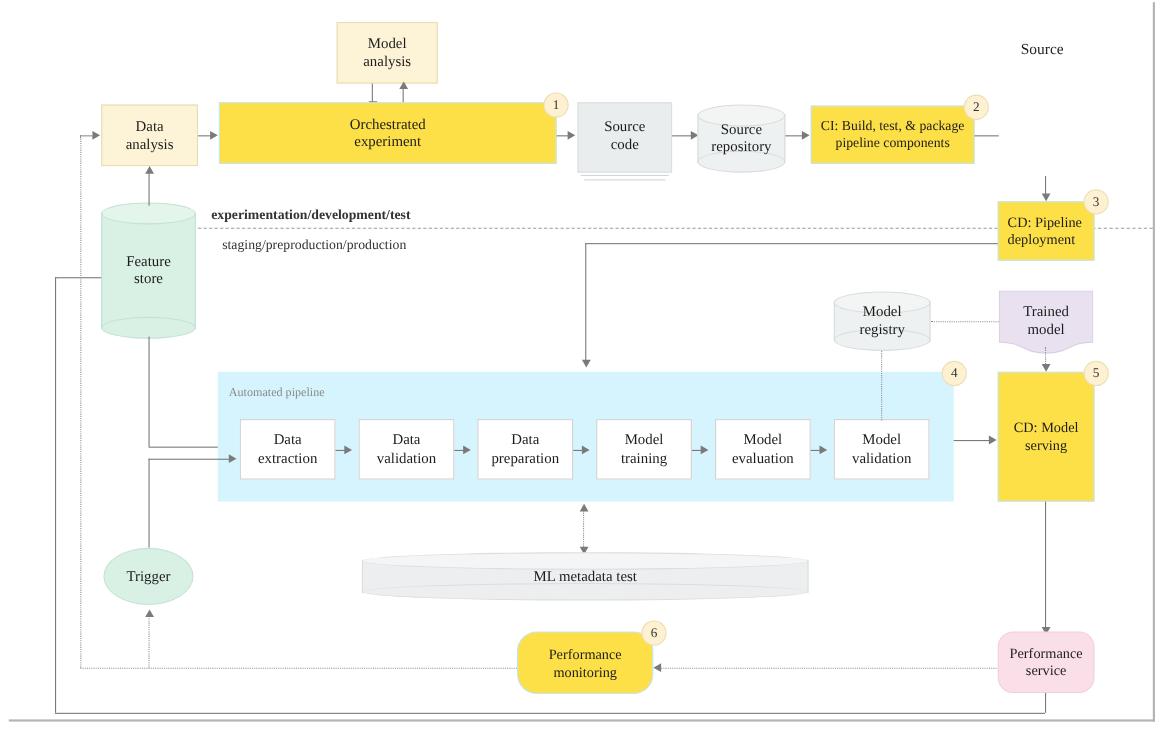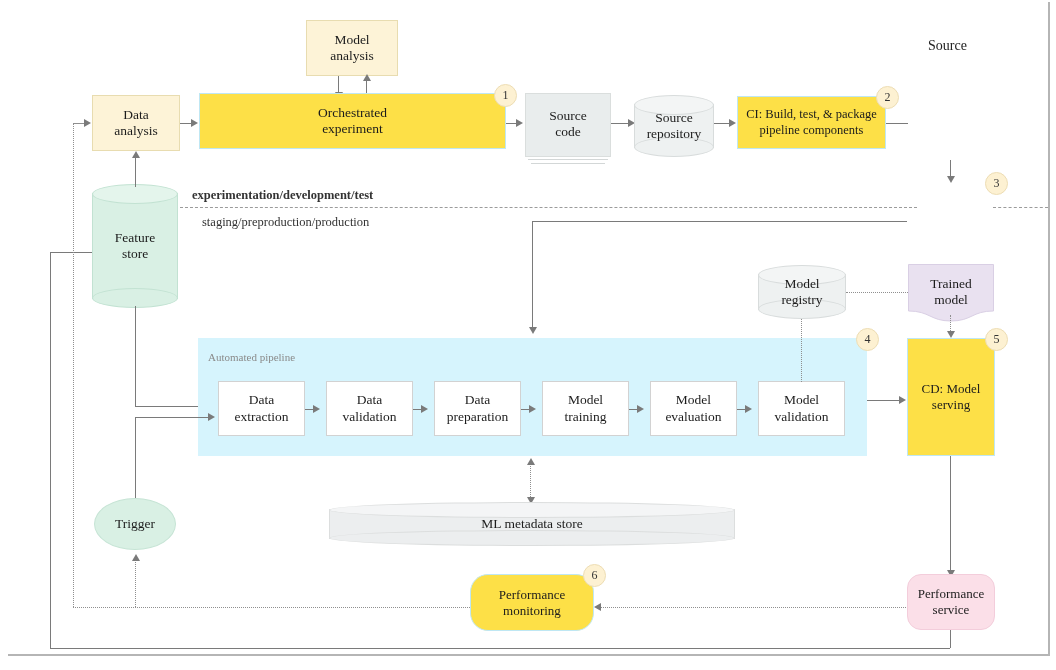--- a/index.html
+++ b/index.html
@@ -169,20 +169,24 @@
 
   <div class="ln v" style="left:950px;top:160px;height:18px;"></div>
   <div class="arrow ar-d" style="left:947px;top:176px;"></div>
 
   <div class="dashed-h" style="left:180px;top:207px;width:737px;"></div>
   <div class="dashed-h" style="left:993px;top:207px;width:55px;"></div>
 
   <div class="envlabel" style="left:192px;top:188px;font-weight:bold;">experimentation/development/test</div>
   <div class="envlabel" style="left:202px;top:215px;">staging/preproduction/production</div>
 
+  <div class="node rect cyan" style="left:907px;top:183px;width:88px;height:54px;font-size:13px;justify-content:flex-start;padding-left:8px;text-align:left;">
+    <span class="nlabel">CD: Pipeline
+deployment</span>
+  </div>
   <div class="badge" style="left:985px;top:172px;">3</div>
 
   <div class="ln h" style="left:532px;top:221px;width:375px;"></div>
   <div class="ln v" style="left:532px;top:221px;height:108px;"></div>
   <div class="arrow ar-d" style="left:529px;top:327px;"></div>
 
   <div class="cyl green-cyl" style="left:92px;top:184px;width:86px;height:124px;">
     <div class="body"></div>
     <div class="bot"></div>
     <div class="top"></div>
@@ -292,21 +296,21 @@
   <div class="arrow ar-d" style="left:947px;top:570px;"></div>
 
   <div class="dotted-v" style="left:530px;top:461px;height:38px;"></div>
   <div class="arrow ar-d" style="left:527px;top:497px;"></div>
   <div class="arrow ar-u" style="left:527px;top:458px;"></div>
 
   <div class="datastore" style="left:329px;top:502px;width:406px;height:44px;">
     <div class="body"></div>
     <div class="bot"></div>
     <div class="top"></div>
-    <div class="txt">ML metadata store</div>
+    <div class="txt">ML metadata test</div>
   </div>
 
   <div class="node ellipse" style="left:94px;top:498px;width:82px;height:52px;font-size:13.5px;">
     <span class="nlabel">Trigger</span>
   </div>
 
   <div class="dotted-v" style="left:135px;top:560px;height:47px;"></div>
   <div class="arrow ar-u" style="left:132px;top:554px;"></div>
 
   <div class="node rect cyan" style="left:470px;top:574px;width:124px;height:57px;font-size:13px;border-radius:18px;">

